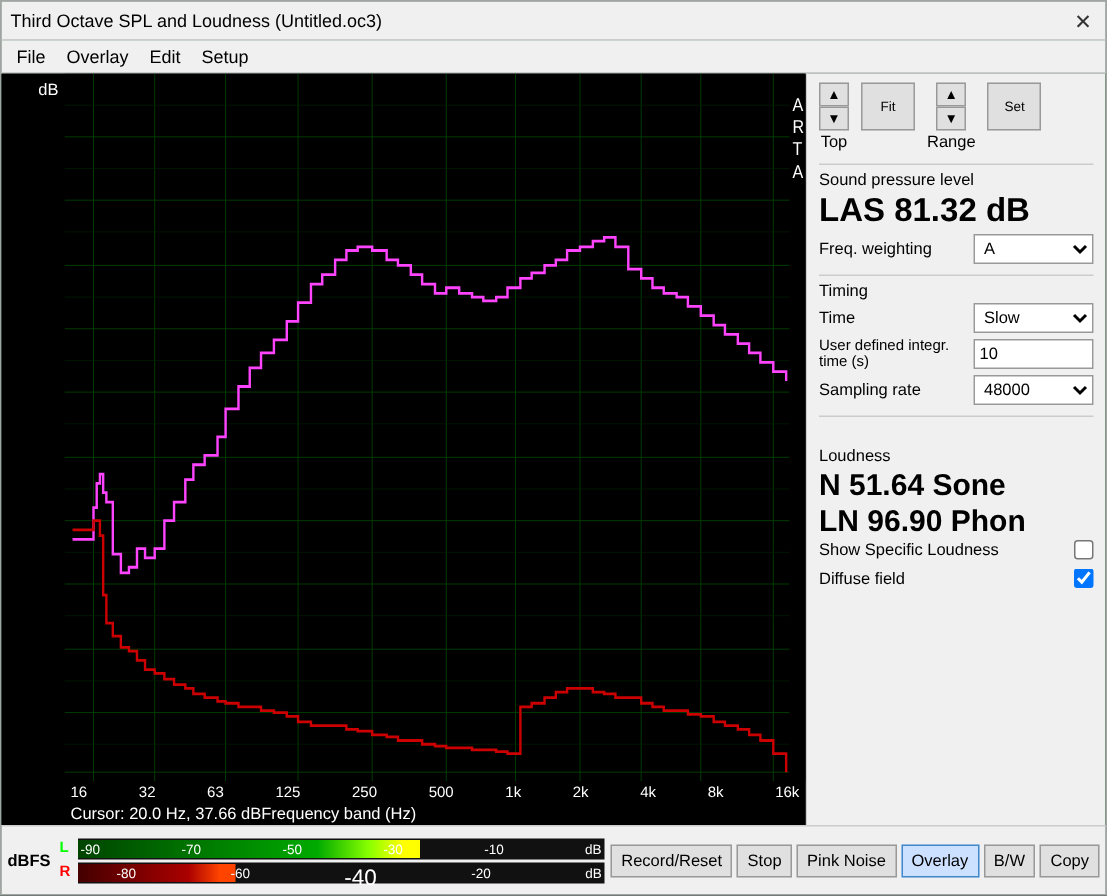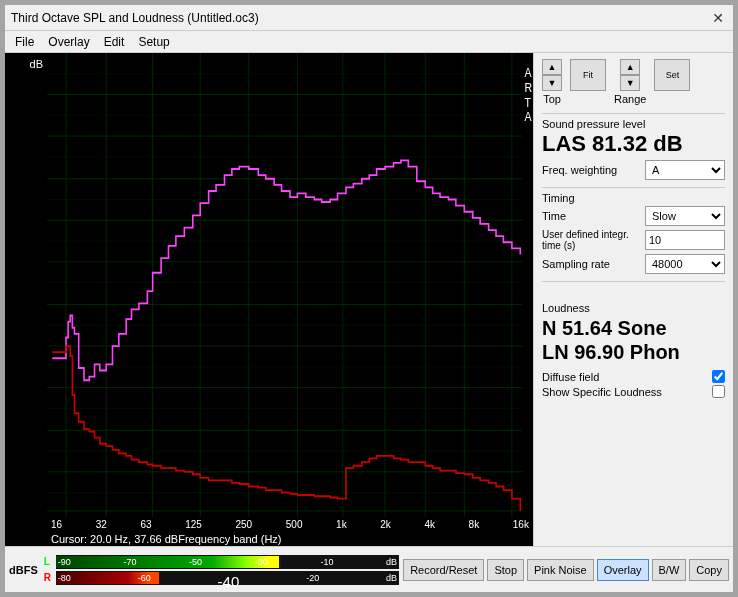--- a/index.html
+++ b/index.html
@@ -1,18 +1,18 @@
 <!DOCTYPE html>
 <html><head>
   <meta charset="utf-8">
   <style>
     * { box-sizing: border-box; margin: 0; padding: 0; }
     body { font-family: 'Segoe UI', Arial, sans-serif; font-size: 12px; background: #f0f0f0; width: 738px; height: 597px; overflow: hidden; }
     
-    .window { width: 738px; height: 597px; background: #14532d; border: 5px solid #a3a3a3; display: flex; flex-direction: column; }
+    .window { width: 738px; height: 597px; background: #14532d; border: 1px solid #a3a3a3; display: flex; flex-direction: column; }
     
     .title-bar { background: #f0f0f0; display: flex; align-items: center; justify-content: space-between; padding: 4px 6px; border-bottom: 1px solid #ccc; height: 26px; }
     .title-bar-text { font-size: 12px; font-weight: normal; color: #000; }
     .close-btn { width: 18px; height: 18px; background: none; border: none; cursor: pointer; font-size: 14px; color: #333; display: flex; align-items: center; justify-content: center; }
     
     .menu-bar { display: flex; gap: 2px; padding: 2px 4px; background: #f0f0f0; border-bottom: 1px solid #ccc; height: 22px; align-items: center; }
     .menu-item { padding: 2px 6px; font-size: 12px; cursor: pointer; color: #000; }
     
     .main-content { display: flex; flex: 1; overflow: hidden; }
     
@@ -367,27 +367,27 @@
             <option>44100</option>
           </select>
         </div>
       </div>
 
       <div class="loudness-section">
         <div class="section-label">Loudness</div>
         <div class="loudness-value">N 51.64 Sone</div>
         <div class="loudness-value">LN 96.90 Phon</div>
 
+        <div class="checkbox-row">
+          <span class="checkbox-label">Show Specific Loudness</span>
+          <input type="checkbox" style="">
+        </div>
         <div class="checkbox-row" style="margin-top:6px;">
           <span class="checkbox-label">Diffuse field</span>
           <input type="checkbox" checked="" style="">
-        </div>
-        <div class="checkbox-row">
-          <span class="checkbox-label">Show Specific Loudness</span>
-          <input type="checkbox" style="">
         </div>
       </div>
 
     </div>
   </div>
 
   <div class="bottom-bar">
     <span class="dbfs-label">dBFS</span>
 
     <div class="level-meters">
@@ -405,21 +405,21 @@
             <span style="color:#fff; font-size:9px;">dB</span>
           </div>
         </div>
       </div>
 
       <div class="meter-row">
         <span class="meter-channel r">R</span>
         <div class="meter-bar-container" style="background:#111;">
           <div style="position:absolute; left:0; top:1px; height:12px; width:30%; background: linear-gradient(to right, #440000 0%, #aa0000 70%, #ff4400 90%);"></div>
           <div style="position:absolute; left:0; top:0; width:100%; display:flex; justify-content:space-between; padding: 2px 2px; pointer-events:none;">
-            <span style="color:#fff; font-size:9px; margin-left:0;">-80</span>
+            <span style="color:#fff; font-size:9px; margin-left:24px;">-80</span>
             <span style="color:#fff; font-size:9px;">-60</span>
             <span style="color:#fff; font-size:15px;">-40</span>
             <span style="color:#fff; font-size:9px;">-20</span>
             <span style="color:#fff; font-size:9px;">dB</span>
           </div>
         </div>
       </div>
     </div>
 
     <div class="bottom-buttons">

